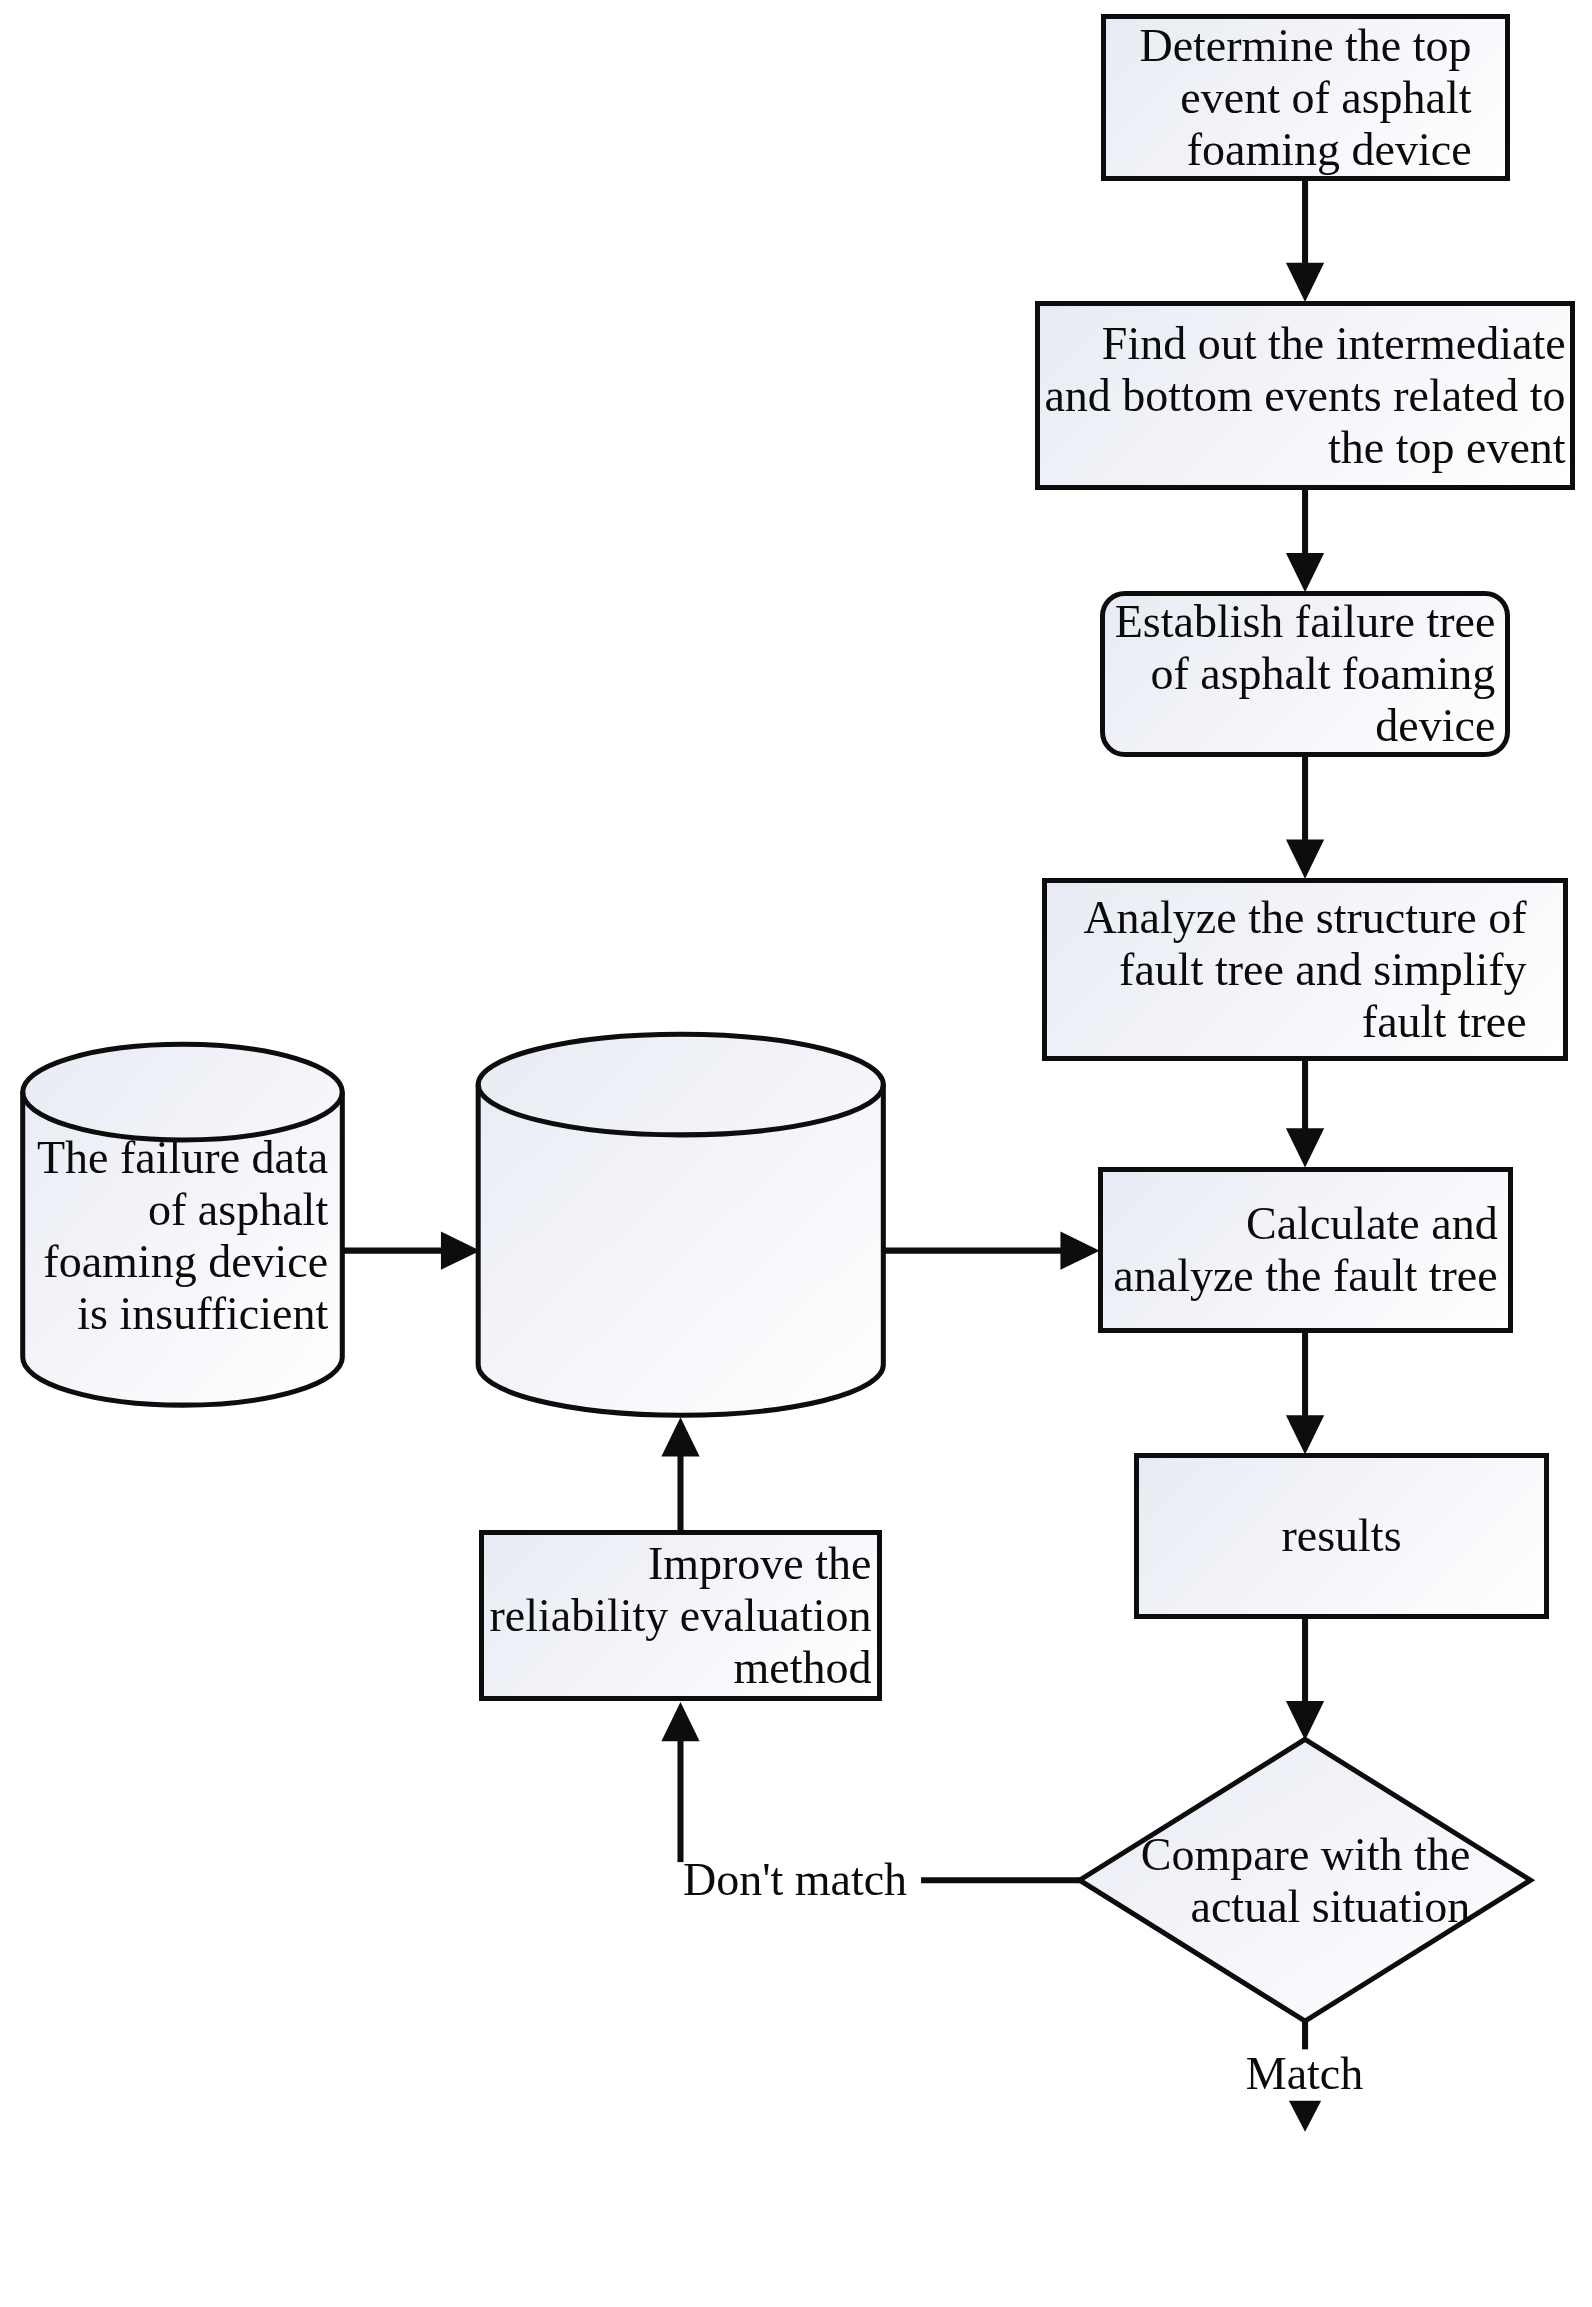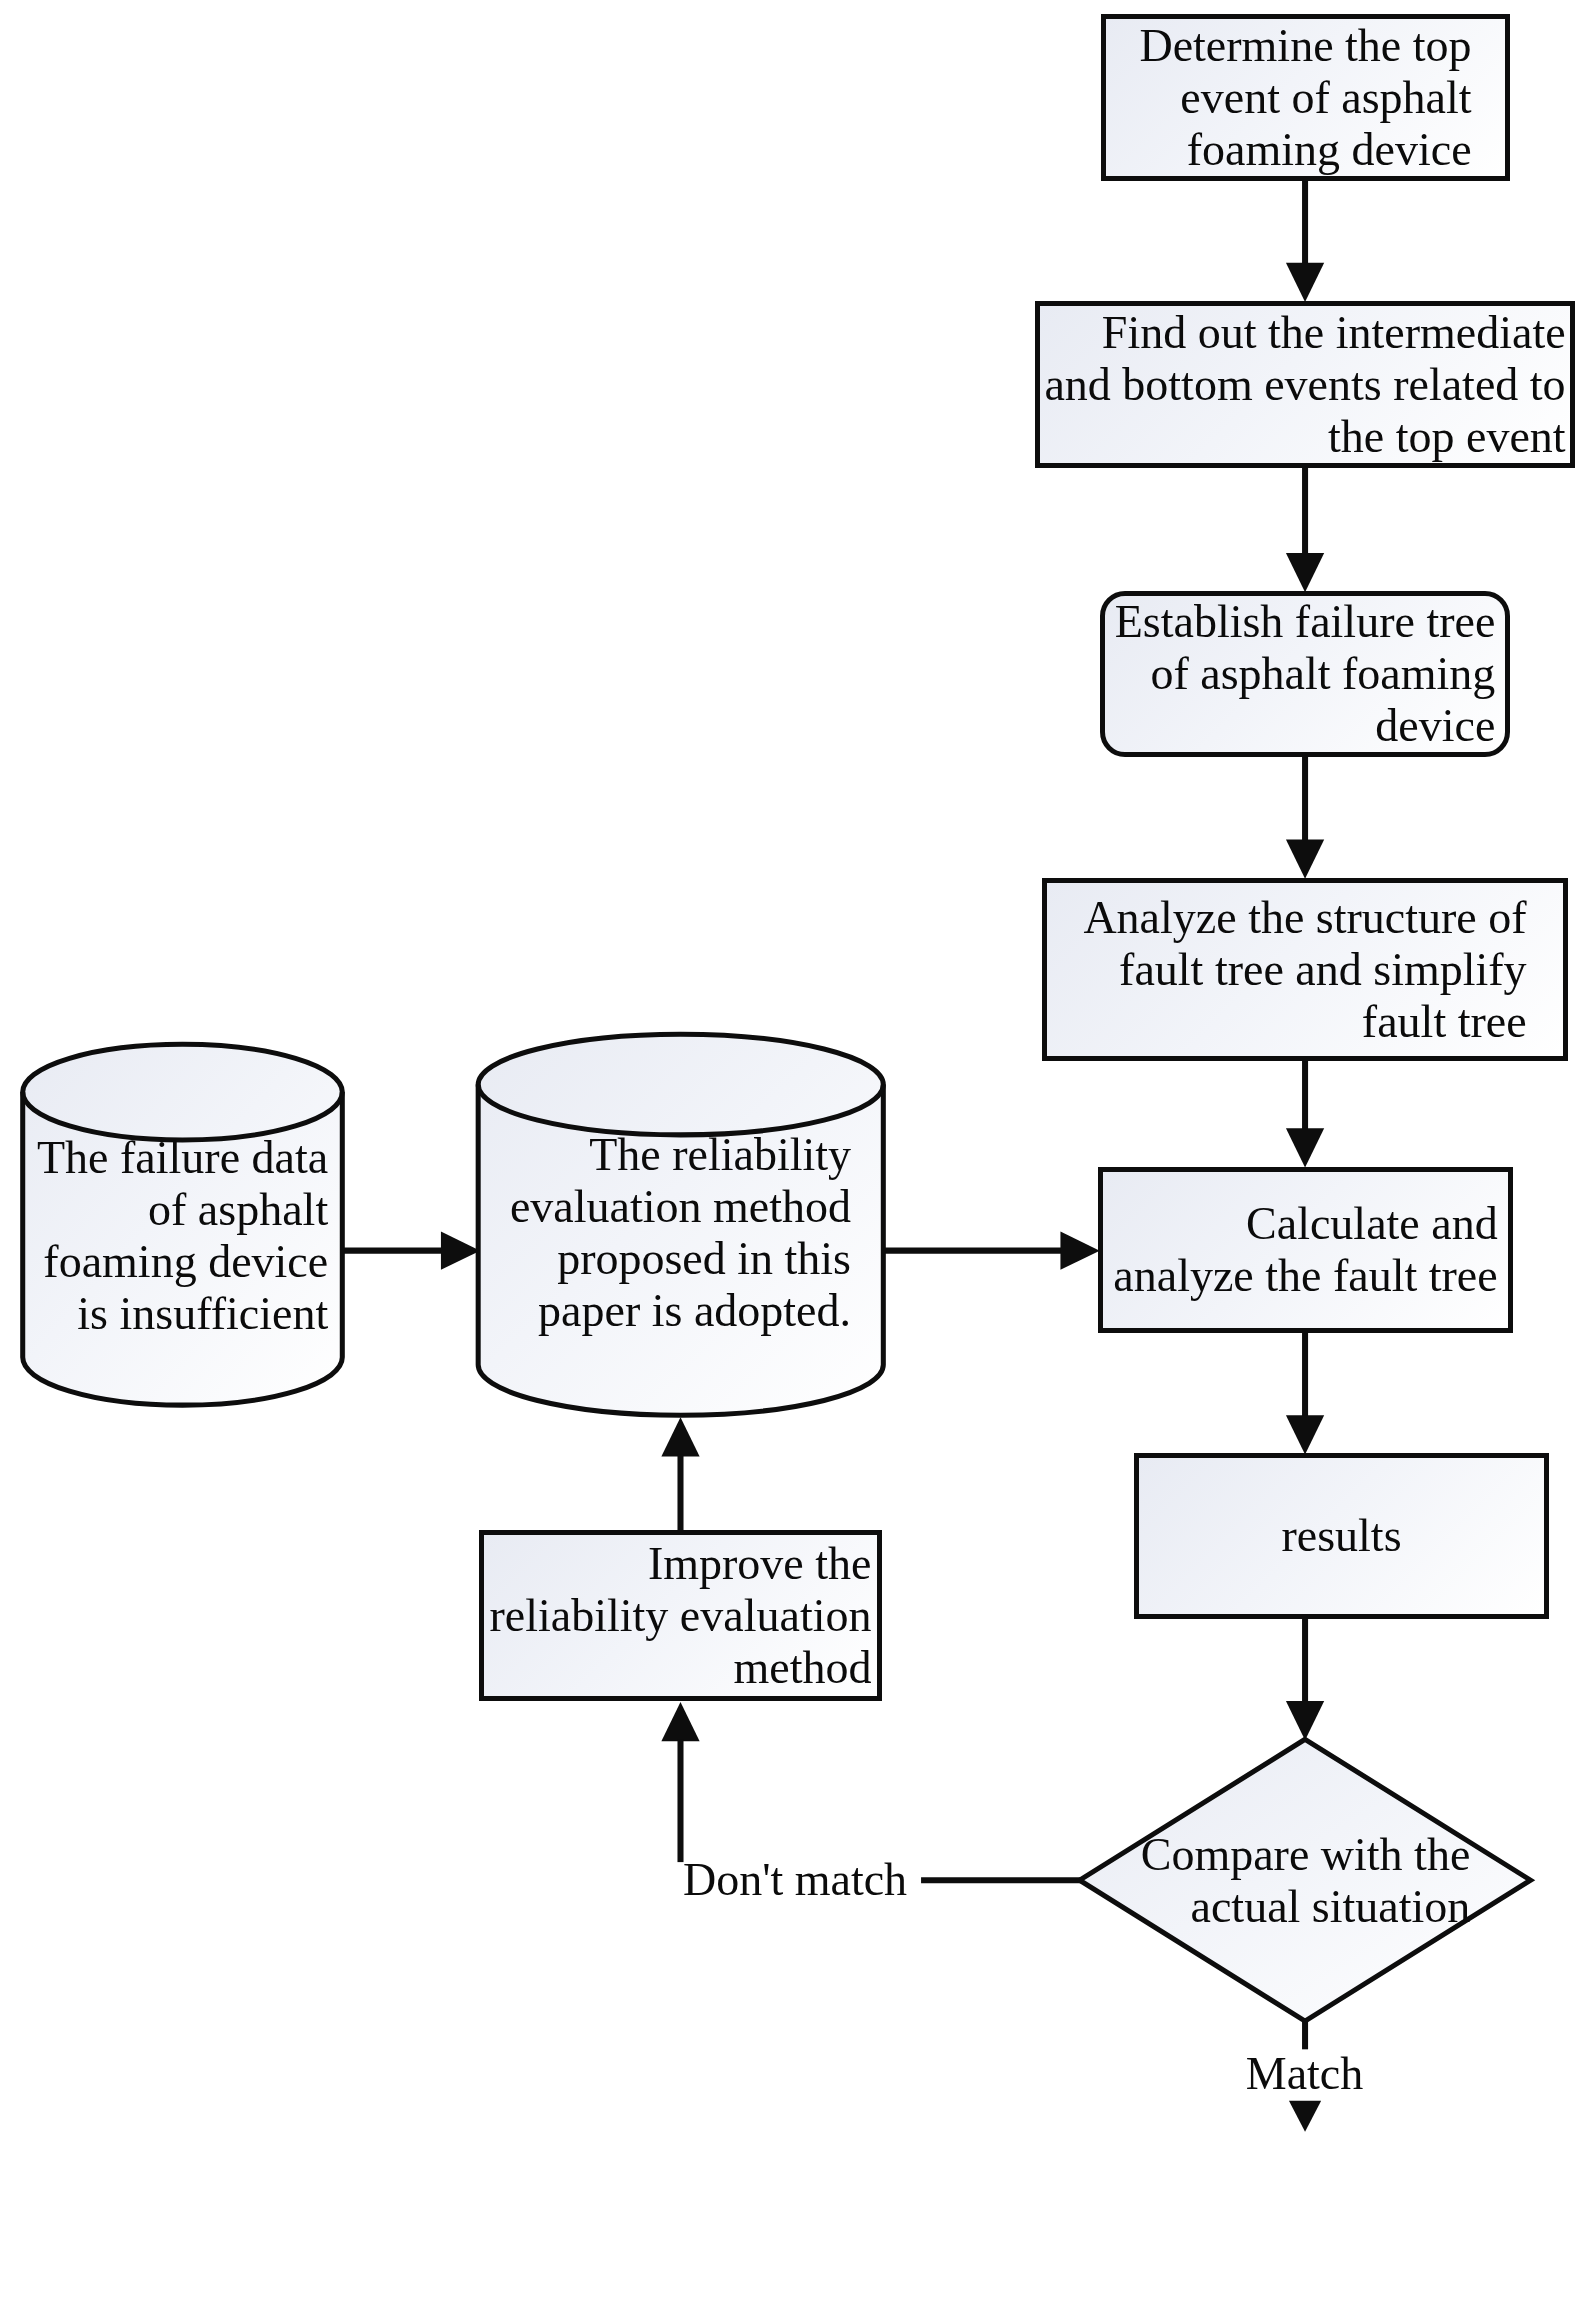--- a/index.html
+++ b/index.html
@@ -119,21 +119,21 @@
 
     <polygon class="shape" points="2593,3456 3041,3736 2593,4016 2145,3736"></polygon>
   </svg>
 
   <div class="node" style="left:1101px; top:14px; width:409px; height:167px;">
     <div class="label">Determine the top
 event of asphalt
 foaming device</div>
   </div>
 
-  <div class="node" style="left:1035px; top:301px; width:540px; height:167px;">
+  <div class="node" style="left:1035px; top:301px; width:540px; height:189px;">
     <div class="label">Find out the intermediate
 and bottom events related to
 the top event</div>
   </div>
 
   <div class="node" style="left:1100px; top:591px; width:410px; height:166px;border-radius:25px;">
     <div class="label">Establish failure tree
 of asphalt foaming
 device</div>
   </div>
@@ -160,26 +160,20 @@
 method</div>
   </div>
 
   <div class="overlay" style="left:22.6px; top:1102px; width:320px; height:267px;">
     <div class="label">The failure data
 of asphalt
 foaming device
 is insufficient</div>
   </div>
 
-  <div class="overlay" style="left:478px; top:1092px; width:405px; height:282px;">
-    <div class="label">The reliability
-evaluation method
-proposed in this
-paper is adopted.</div>
-  </div>
 
   <div class="overlay" style="left:1104px; top:1795px; width:403px; height:171px;">
     <div class="label">Compare with the
 actual situation</div>
   </div>
 
   <div class="overlay" style="left:1204px; top:2049px; width:201px; height:50px;">
     <div class="label">Match</div>
   </div>
 

